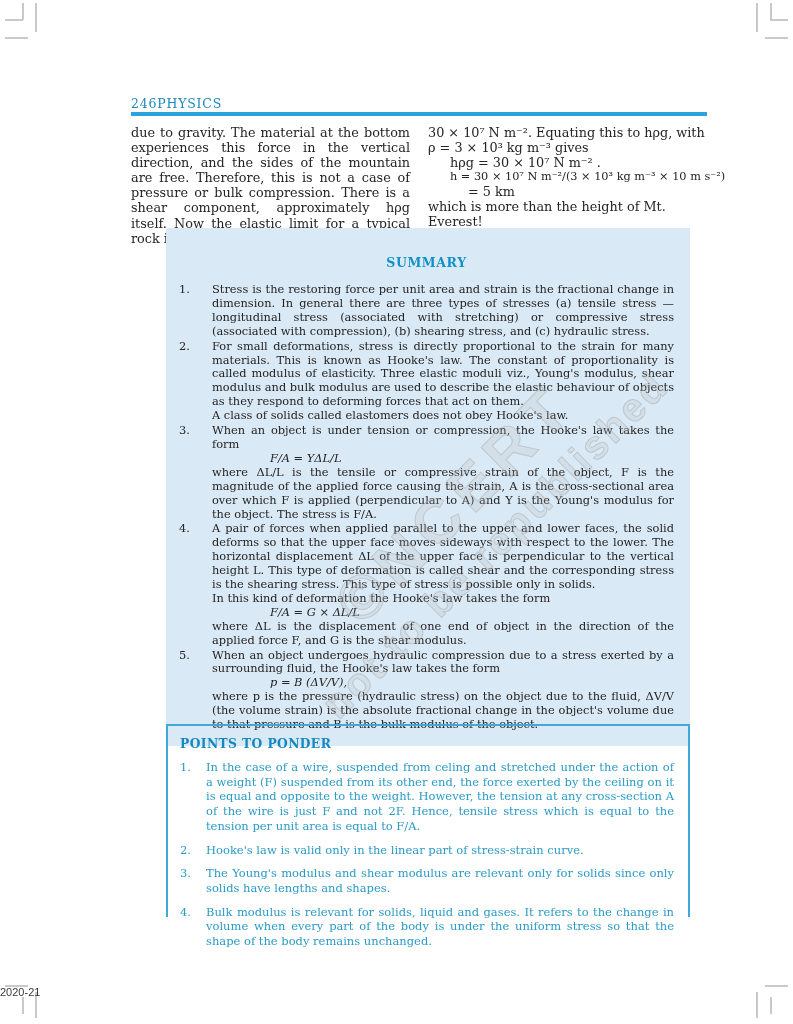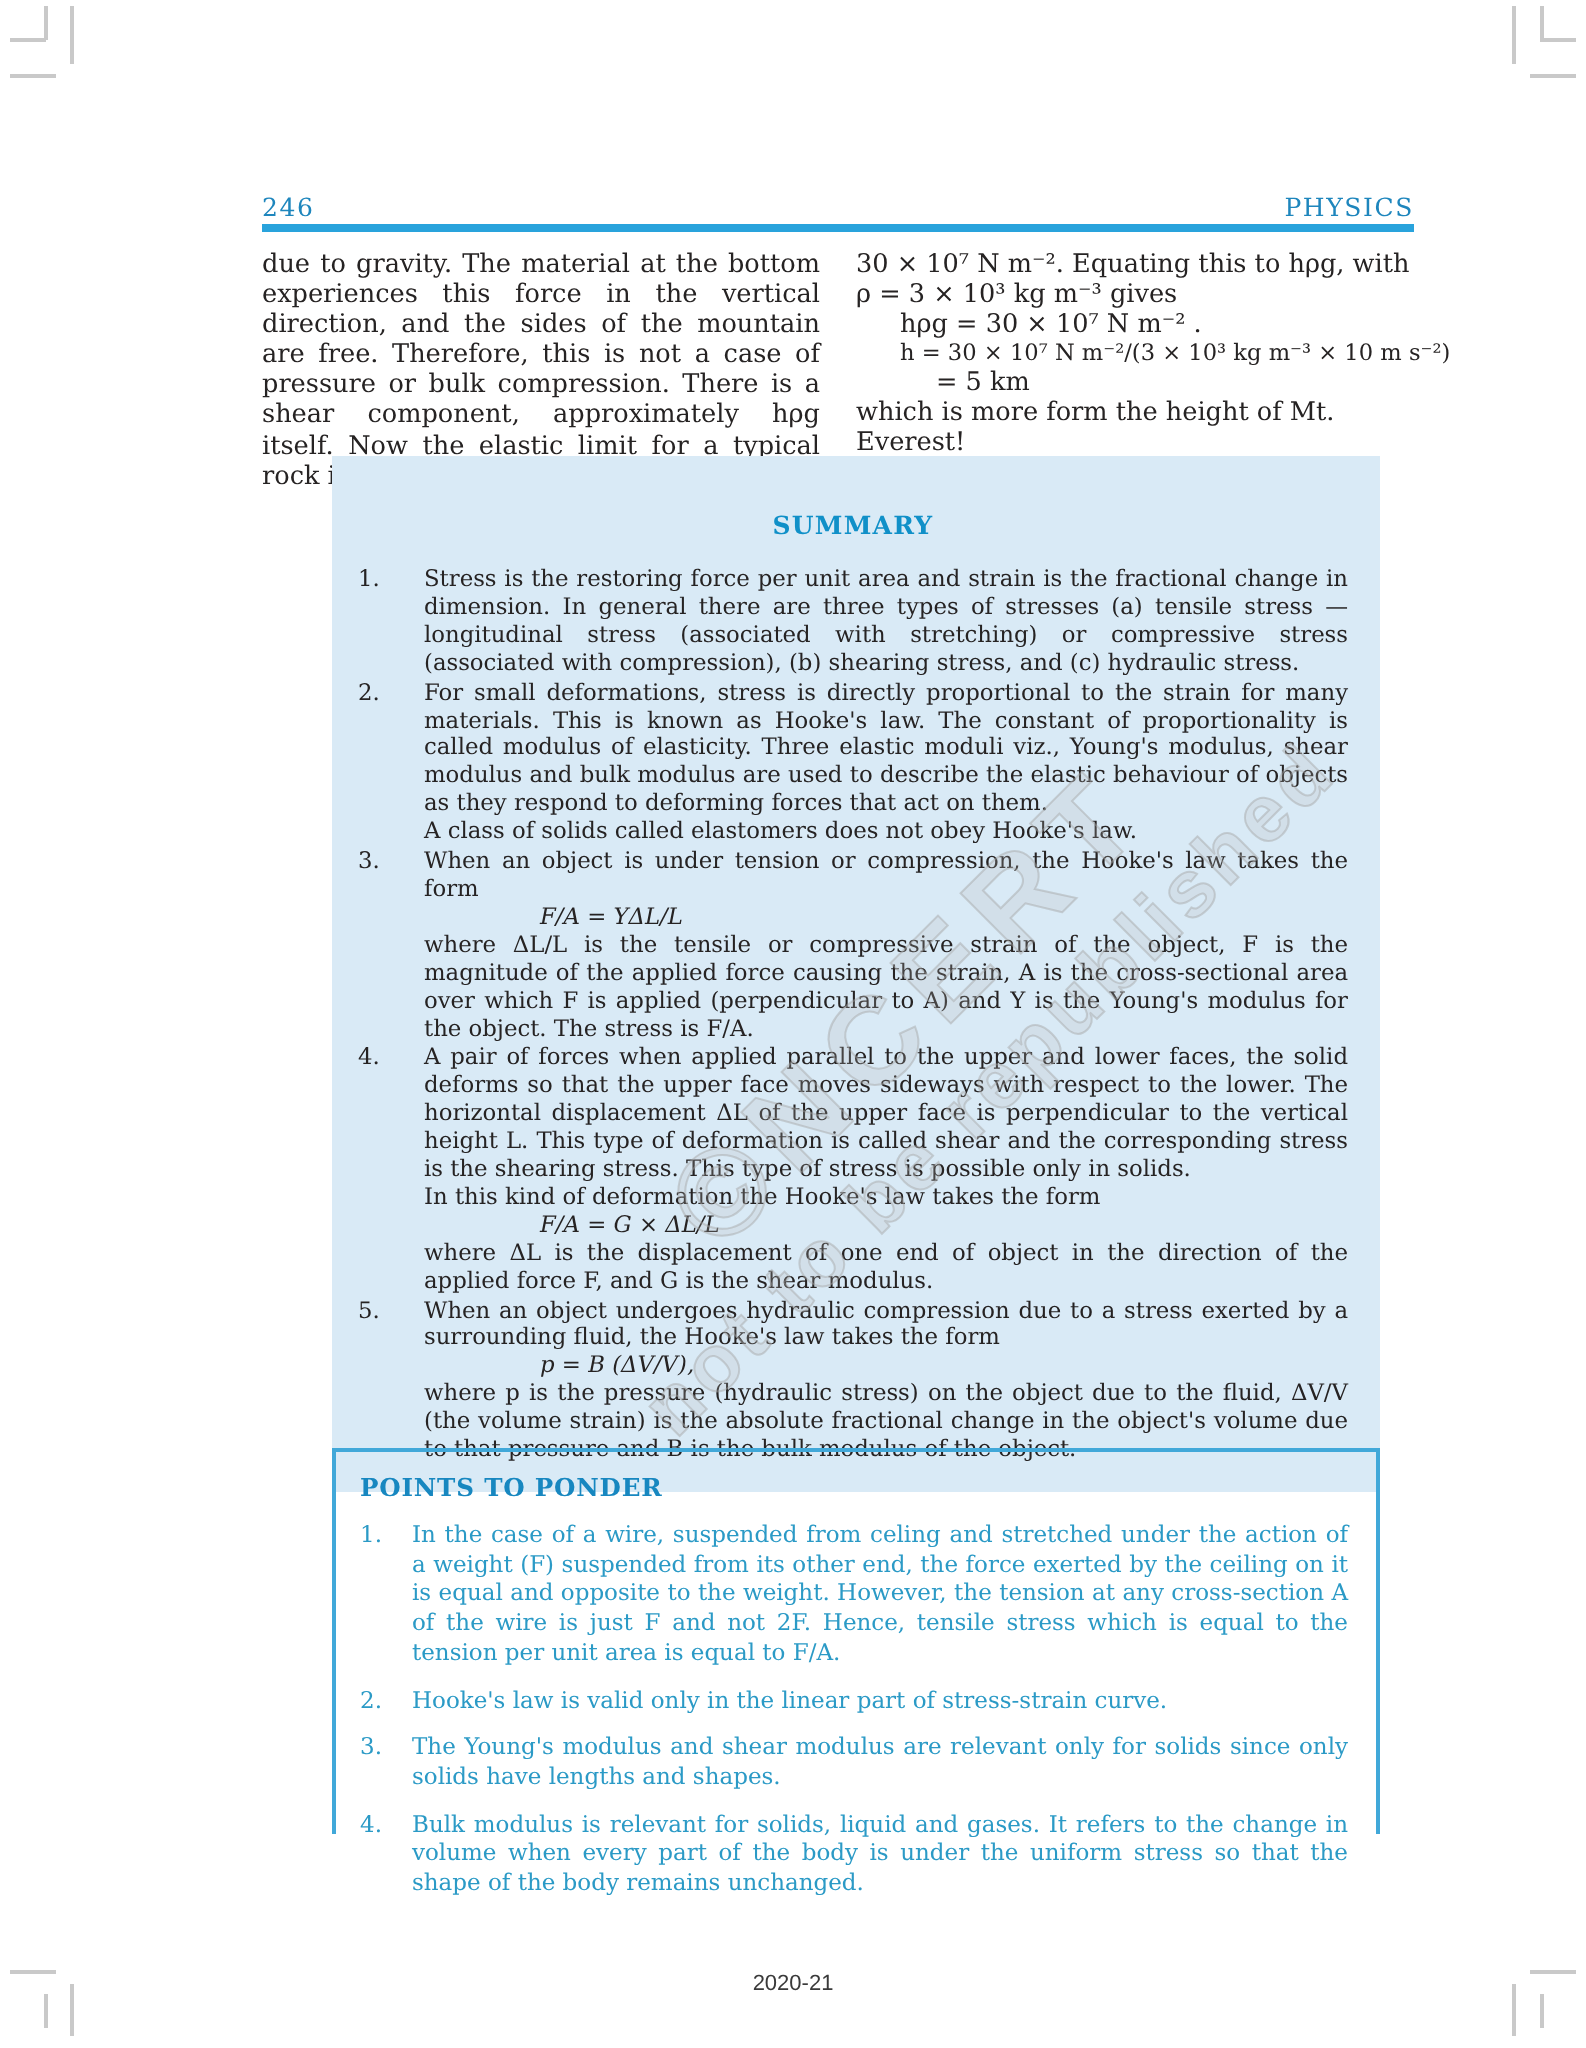--- a/index.html
+++ b/index.html
@@ -4,21 +4,21 @@
 <style>
   html,body{margin:0;padding:0;background:#ffffff;}
   .page{position:relative;width:793px;height:1024px;background:#fff;overflow:hidden;
         font-family:"DejaVu Serif", serif;color:#262323;}
 
   
   .cm{position:absolute;background:#c9c9c9;}
 
   
   .hdr{position:absolute;left:131px;top:96px;width:576px;display:flex;
-       justify-content:space-between;align-items:baseline;
+       align-items:baseline;
        font-size:12.5px;color:#1e86bd;letter-spacing:0.8px;}
   .rule{position:absolute;left:131px;top:112px;width:576px;height:4px;background:#29a3dc;}
 
   
   .cols{position:absolute;left:131px;top:125px;width:576px;display:flex;gap:18px;
         font-size:12.8px;line-height:1.18;}
   .col{width:279px;}
   .col-left{text-align:justify;}
   .rline{margin:0;}
   .rline.ind1{margin-left:22px;}
@@ -39,21 +39,21 @@
   
   .ponder{position:absolute;left:166px;top:724px;width:524px;height:193px;box-sizing:border-box;
           border-top:2px solid #41a8d9;border-left:2px solid #41a8d9;border-right:2px solid #41a8d9;
           border-bottom:none;padding:10px 14px 0 12px;}
   .p-title{font-weight:bold;color:#1787c0;font-size:12.3px;letter-spacing:0.4px;}
   .p-item{display:flex;margin-top:9px;color:#2b9ac6;}
   .p-num{width:26px;flex:0 0 26px;font-size:11.5px;line-height:1.28;}
   .p-text{flex:1;font-size:11.5px;line-height:1.28;text-align:justify;margin:0;}
 
   
-  .footer{position:absolute;left:0;top:986px;width:793px;text-align:center;
+  .footer{position:absolute;left:0;top:986px;width:793px;
           font-family:"Liberation Sans", sans-serif;font-size:11px;color:#3a3a3a;}
 
   
   .wm{position:absolute;left:170px;top:330px;width:600px;height:380px;
       display:flex;flex-direction:column;align-items:center;justify-content:center;
       transform:rotate(-45deg);pointer-events:none;
       font-family:"Liberation Sans", sans-serif;font-weight:bold;
       color:rgba(185,185,185,0.22);-webkit-text-stroke:1px rgba(165,165,165,0.45);}
   .wm-1{font-size:62px;letter-spacing:8px;}
   .wm-2{font-size:40px;letter-spacing:3px;}
@@ -93,21 +93,21 @@
   <div class="rule"></div>
 
   <div class="cols">
     <div class="col col-left">due to gravity. The material at the bottom experiences this force in the vertical direction, and the sides of the mountain are free. Therefore, this is not a case of pressure or bulk compression. There is a shear component, approximately hρg itself. Now the elastic limit for a typical rock is</div>
     <div class="col col-right">
       <p class="rline">30 × 10⁷ N m⁻². Equating this to hρg, with</p>
       <p class="rline">ρ = 3 × 10³ kg m⁻³ gives</p>
       <p class="rline ind1">hρg = 30 × 10⁷ N m⁻² .</p>
       <p class="rline ind1 small">h  = 30 × 10⁷ N m⁻²/(3 × 10³ kg m⁻³ × 10 m s⁻²)</p>
       <p class="rline ind2">= 5 km</p>
-      <p class="rline">which is more form the height of Mt. Everest!</p>
+      <p class="rline">which is more than the height of Mt. Everest!</p>
     </div>
   </div>
 
   <div class="summary">
     <div class="s-title">SUMMARY</div>
 
     <div class="s-item">
       <div class="s-num">1.</div>
       <div class="s-body">
         <p>Stress is the restoring force per unit area and strain is the fractional change in dimension. In general there are three types of stresses (a) tensile stress — longitudinal stress (associated with stretching) or compressive stress (associated with compression), (b) shearing stress, and (c) hydraulic stress.</p>

